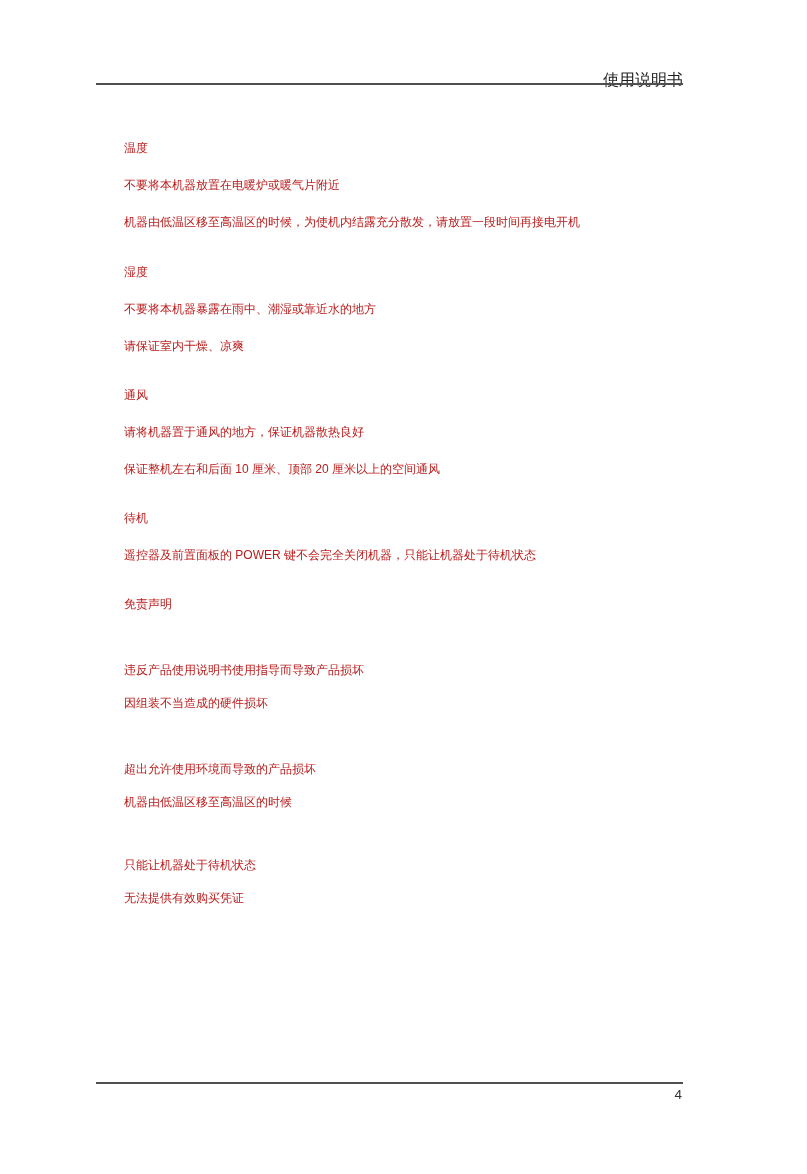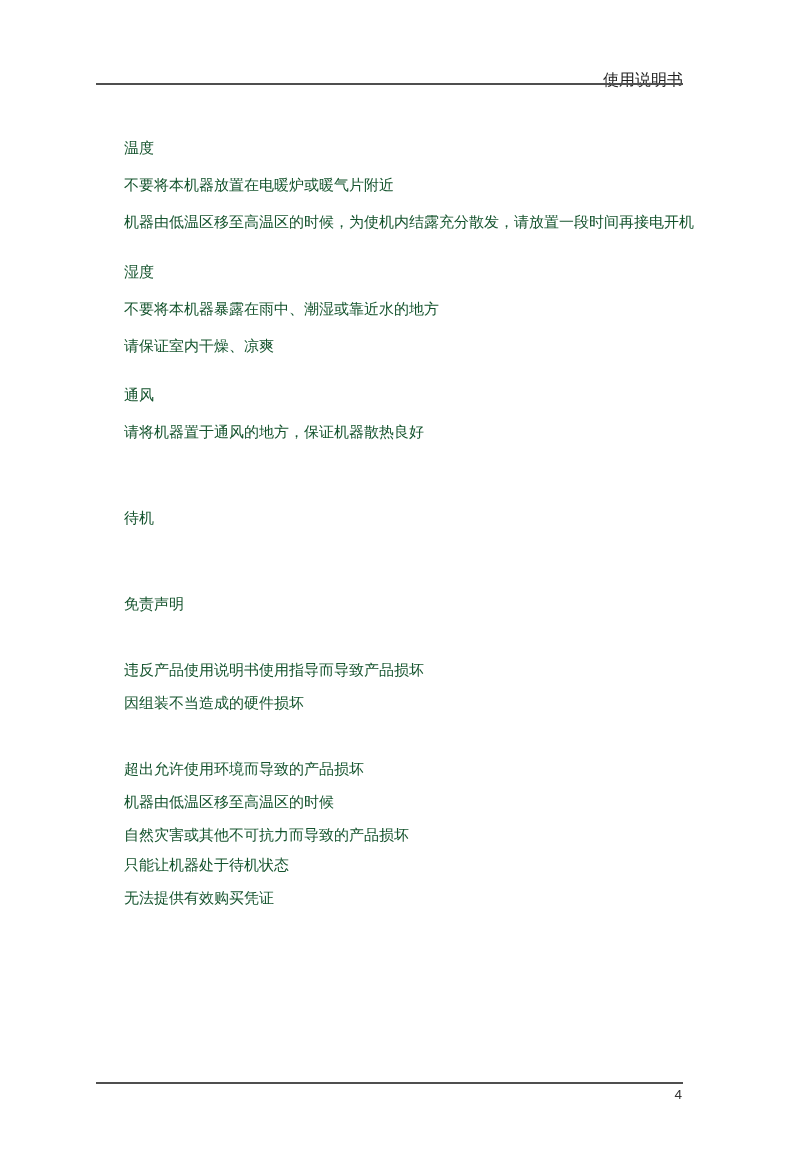--- a/index.html
+++ b/index.html
@@ -31,23 +31,23 @@
     left: 96px;
     width: 587px;
     height: 2px;
     background: #4f4f4f;
   }
   .header-rule { top: 83px; }
   .footer-rule { top: 1082px; }
   .t {
     position: absolute;
     left: 124px;
-    font-size: 15px;
+    font-size: 12px;
     line-height: 16px;
-    color: #14532d;
+    color: #b91c1c;
     white-space: pre;
   }
   .page-number {
     position: absolute;
     top: 1087px;
     right: 125px;
     font-size: 13.5px;
     line-height: 15px;
     color: #333333;
   }
@@ -63,28 +63,29 @@
   <div class="t" style="top:140px">温度</div>
   <div class="t" style="top:214px">机器由低温区移至高温区的时候，为使机内结露充分散发，请放置一段时间再接电开机</div>
   <div class="t" style="top:177px">不要将本机器放置在电暖炉或暖气片附近</div>
 
   <div class="t" style="top:264px">湿度</div>
   <div class="t" style="top:301px">不要将本机器暴露在雨中、潮湿或靠近水的地方</div>
   <div class="t" style="top:338px">请保证室内干燥、凉爽</div>
 
   <div class="t" style="top:387px">通风</div>
   <div class="t" style="top:424px">请将机器置于通风的地方，保证机器散热良好</div>
+  <div class="t" style="top:461px">保证整机左右和后面 10 厘米、顶部 20 厘米以上的空间通风</div>
 
   <div class="t" style="top:510px">待机</div>
+  <div class="t" style="top:547px">遥控器及前置面板的 POWER 键不会完全关闭机器，只能让机器处于待机状态</div>
 
   <div class="t" style="top:596px">免责声明</div>
   <div class="t" style="top:662px">违反产品使用说明书使用指导而导致产品损坏</div>
   <div class="t" style="top:695px">因组装不当造成的硬件损坏</div>
   <div class="t" style="top:761px">超出允许使用环境而导致的产品损坏</div>
   <div class="t" style="top:794px">机器由低温区移至高温区的时候</div>
-  <div class="t" style="top:827px">自然灾害或其他不可抗力而导致的产品损坏</div>
   <div class="t" style="top:857px">只能让机器处于待机状态</div>
   <div class="t" style="top:890px">无法提供有效购买凭证</div>
 
   <div class="rule footer-rule"></div>
   <div class="page-number">4</div>
 
 </div>
 
 </body></html>

